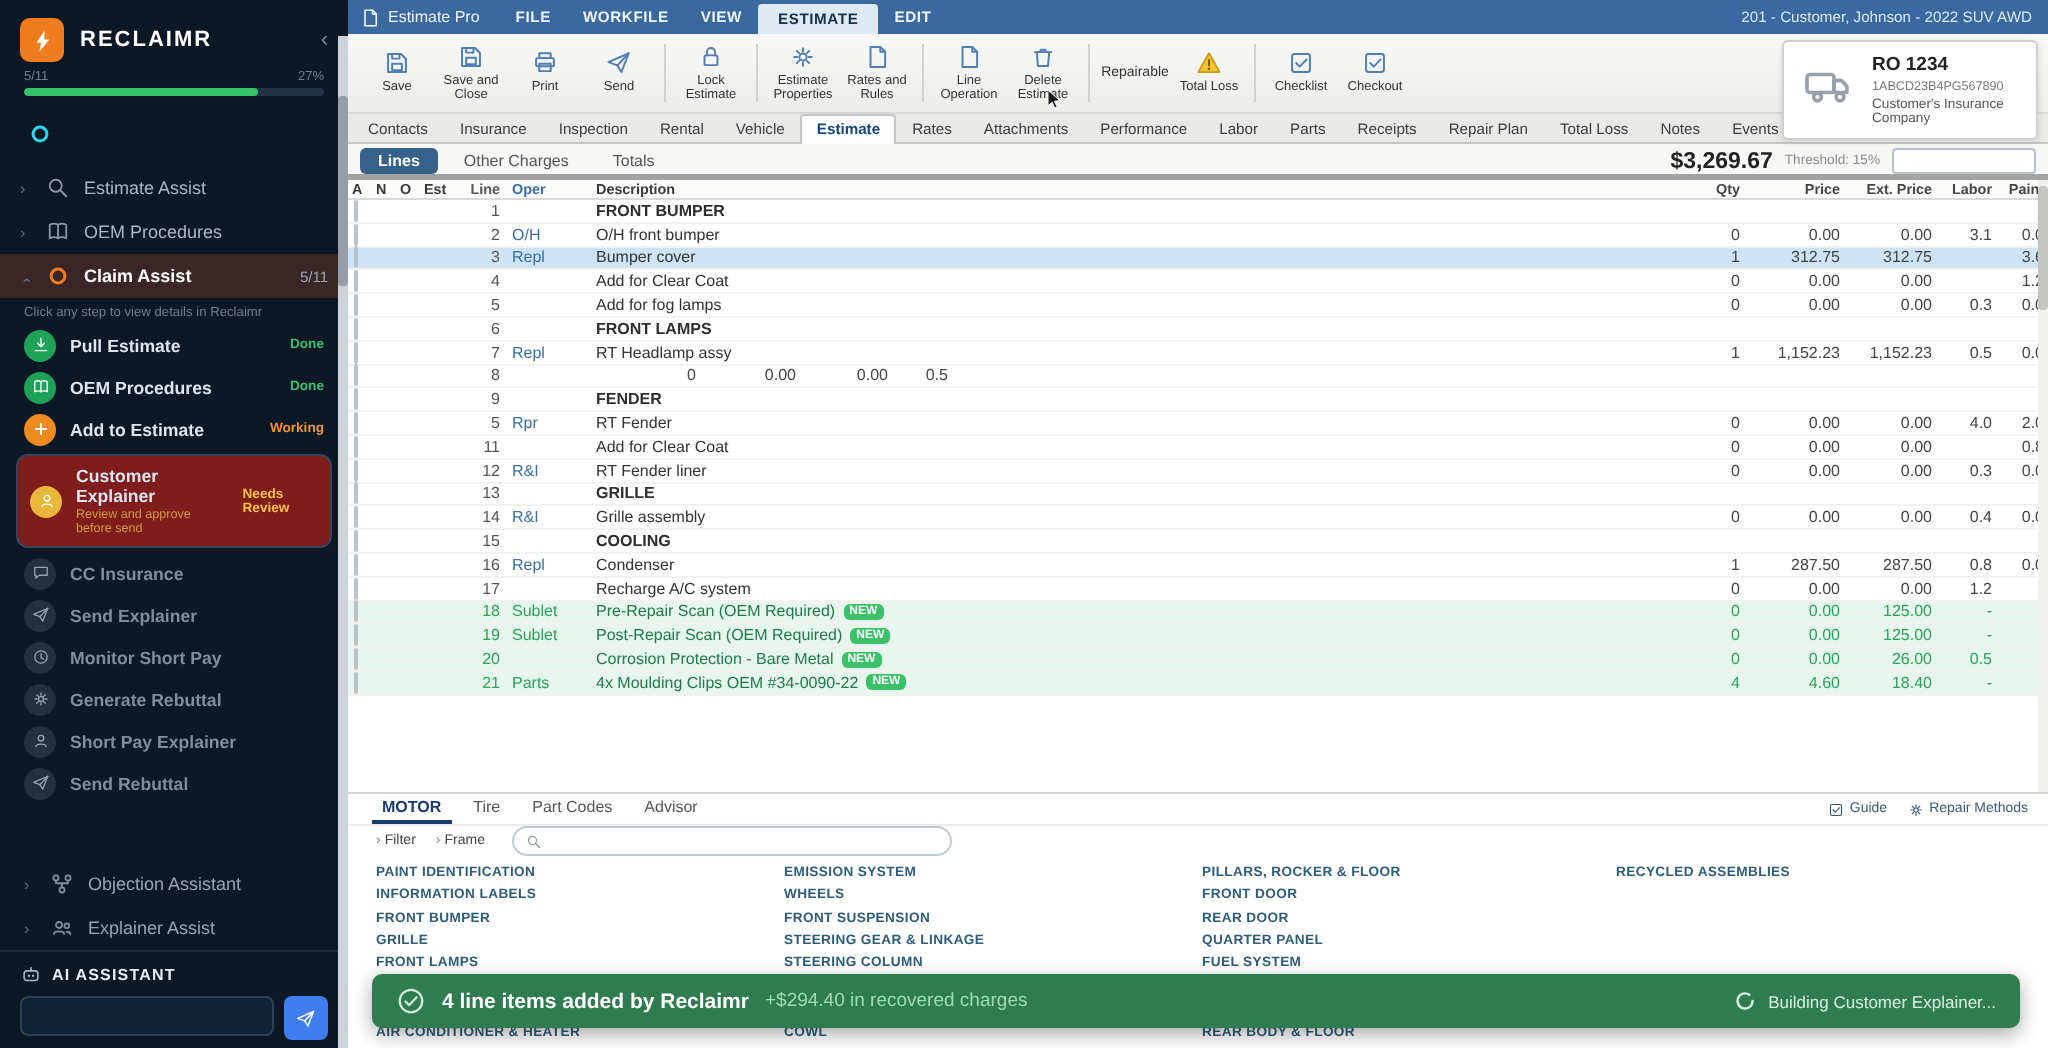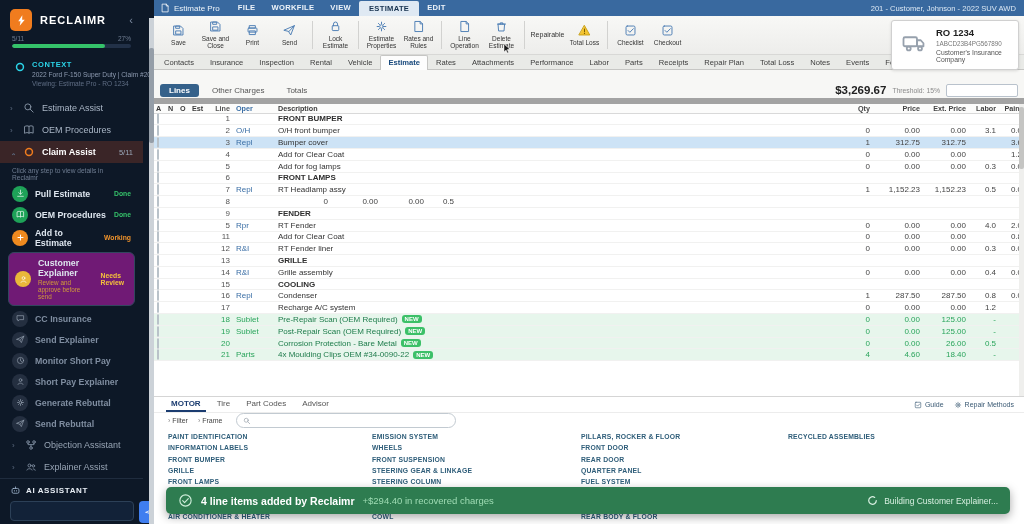--- a/index.html
+++ b/index.html
@@ -1,22 +1,22 @@
 <!DOCTYPE html>
 <html><head>
 <meta charset="utf-8">
 <style>
   *{box-sizing:border-box}
   body{margin:0;width:1024px;height:524px;overflow:hidden;background:#fff;
        font-family:"Liberation Sans","DejaVu Sans",sans-serif;color:#333}
   .app{position:relative;width:1024px;height:524px;display:flex}
 
   
-  .sidebar{position:relative;width:154px;flex-shrink:0;background:#0d1827;color:#c6d1de;
-           display:flex;flex-direction:column;padding-right:11px}
+  .sidebar{position:relative;width:174px;flex-shrink:0;background:#0d1827;color:#c6d1de;
+           display:flex;flex-direction:column;padding-right:0}
   .side-scrollbar{position:absolute;right:0;top:18px;bottom:0;width:5px;background:#ccd2d8}
   .side-scrollbar .thumb{position:absolute;top:30px;height:95px;width:5px;background:#959ea8;border-radius:2px}
   .side-head{display:flex;align-items:center;gap:8px;padding:9px 10px 4px 10px}
   .logo{width:22px;height:22px;border-radius:5px;background:#f07c1e;display:flex;align-items:center;justify-content:center;color:#fff}
   .logo .ic{width:13px;height:13px}
   .side-title{font-size:11px;font-weight:bold;color:#fff;letter-spacing:1px;flex:1}
   .collapse{color:#7e8ca2;font-size:11px}
   .progress-wrap{padding:0 12px 6px 12px}
   .progress-labels{display:flex;justify-content:space-between;font-size:6.5px;color:#6f7d92;margin-bottom:2px}
   .progress-track{height:4px;border-radius:2px;background:#223148;overflow:hidden}
@@ -36,21 +36,21 @@
   .steps{padding:0 8px}
   .step{display:flex;align-items:center;gap:7px;padding:2.5px 4px;min-height:21px}
   .step .dot{width:16px;height:16px;border-radius:50%;display:flex;align-items:center;justify-content:center;flex-shrink:0}
   .step .dot .ic{width:9px;height:9px}
   .step .lbl{font-size:8.8px;color:#dde5ee;font-weight:bold}
   .step .st{margin-left:auto;font-size:6.8px;font-weight:bold}
   .step.done .dot{background:#1ea258;color:#fff}
   .step.done .st{color:#35c26a}
   .step.working .dot{background:#ef8a1f;color:#fff}
   .step.working .st{color:#f0932b}
-  .step.review{background:#701a75;border:1px solid #33465f;border-radius:6px;padding:5px 6px;margin:2px 0}
+  .step.review{background:#7f1d1d;border:1px solid #33465f;border-radius:6px;padding:5px 6px;margin:2px 0}
   .step.review .dot{background:#e9b83a;color:#fff}
   .step.review .st{color:#f5c33b}
   .step.pending .dot{background:#242f40;color:#96a2b2}
   .step.pending .lbl{color:#7f8da0;font-weight:bold}
   .step .sub{font-size:6.3px;color:#d29b3a;margin-top:1px}
   .side-footer{margin-top:auto}
   .foot-row{display:flex;align-items:center;gap:7px;padding:5px 12px;font-size:9px;color:#97a4b4}
   .foot-row .chev{color:#5d6b80;font-size:8px;width:6px}
   .foot-row .ic{width:12px;height:12px;color:#7f8da0}
   .ai{border-top:1px solid #1f2c3e;padding:6px 10px 4px 10px}
@@ -82,21 +82,21 @@
   .ro-card{position:absolute;top:20px;right:5px;width:128px;background:#fff;border:1px solid #d0d0d0;border-radius:3px;
            box-shadow:0 1px 3px rgba(0,0,0,.12);display:flex;gap:7px;padding:6px 7px;z-index:6}
   .ro-card .truck{width:30px;height:24px;color:#97a1ad;flex-shrink:0;margin-top:2px}
   .ro-title{font-size:9.5px;font-weight:bold;color:#222}
   .ro-vin{font-size:6.3px;color:#777;margin-top:2px}
   .ro-co{font-size:6.8px;color:#555;margin-top:2px}
 
   .tabs{height:15px;background:#e9eae7;border-bottom:1px solid #c6c6c4;display:flex;align-items:flex-end;padding-left:2px}
   .tab{font-size:7.6px;color:#3c3c3c;padding:2px 7px 2px 7px;border:1px solid transparent;border-bottom:none;white-space:nowrap}
   .tab.active{background:#fdfdfd;color:#17487c;font-weight:bold;border-color:#c6c6c4;border-radius:2px 2px 0 0;margin-bottom:-1px;padding-bottom:3px}
-  .subrow{height:18px;background:#f7f7f5;border-bottom:6px solid #a3a3a3;display:flex;align-items:flex-start;padding:14px 6px}
+  .subrow{height:18px;background:#f7f7f5;border-bottom:3px solid #a3a3a3;display:flex;align-items:flex-end;padding:0 6px}
   .subtab{font-size:8px;color:#555;padding:2px 9px;border-radius:3px;margin-right:4px}
   .subtab.active{background:#35618a;color:#fff;font-weight:bold}
   .totals{margin-left:auto;display:flex;align-items:center;gap:6px}
   .amount{font-size:11.5px;font-weight:bold;color:#222}
   .thresh{font-size:6.8px;color:#8a8a8a}
   .thresh-input{width:72px;height:13px;border:1px solid #b9c2cc;border-radius:2px;background:#fff;font-size:8px;padding:0 3px;outline:none}
 
   
   .grid{position:relative;height:306px;background:#fff;overflow:hidden}
   .trow{display:flex;align-items:center;height:11.8px;border-bottom:1px solid #f1f1f0;font-size:8px;padding:0 2px}
@@ -174,25 +174,20 @@
       <div class="progress-track">
           <div class="progress-fill" id="prog-fill" style="width: 78%;"></div>
         </div>
     </div>
     <div class="context">
       <span class="ic ctx-icon">
           <svg viewBox="0 0 16 16" fill="none" stroke="currentColor" stroke-width="1.2" stroke-linecap="round" stroke-linejoin="round" xmlns="http://www.w3.org/2000/svg">
             <circle cx="8" cy="8" r="4.6" stroke-width="2"></circle>
           </svg>
         </span>
-      <div>
-        <div class="ctx-title">CONTEXT</div>
-        <div class="ctx-line1">2022 Ford F-150 Super Duty | Claim #2014-JD-0883</div>
-        <div class="ctx-line2">Viewing: Estimate Pro - RO 1234</div>
-      </div>
     </div>
     <div id="nav-sections">
         <div class="nav-row">
           <span class="chev">›</span>
           <span class="ic">
             <svg viewBox="0 0 16 16" fill="none" stroke="currentColor" stroke-width="1.2" stroke-linecap="round" stroke-linejoin="round" xmlns="http://www.w3.org/2000/svg">
               <circle cx="6.5" cy="6.5" r="4"></circle>
               <path d="M9.5 9.5 13.5 13.5"></path>
             </svg>
           </span>
@@ -312,40 +307,40 @@
             </span>
           </span>
           <span>
             <div class="lbl">Monitor Short Pay</div>
           </span>
         </div>
         <div class="step pending">
           <span class="dot">
             <span class="ic">
               <svg viewBox="0 0 16 16" fill="none" stroke="currentColor" stroke-width="1.2" stroke-linecap="round" stroke-linejoin="round" xmlns="http://www.w3.org/2000/svg">
+                <circle cx="8" cy="8" r="2.2"></circle>
+                <path d="M8 2.6v2M8 11.4v2M2.6 8h2M11.4 8h2M4.2 4.2l1.4 1.4M10.4 10.4l1.4 1.4M11.8 4.2l-1.4 1.4M5.6 10.4l-1.4 1.4"></path>
+              </svg>
+            </span>
+          </span>
+          <span>
+            <div class="lbl">Generate Rebuttal</div>
+          </span>
+        </div>
+        <div class="step pending">
+          <span class="dot">
+            <span class="ic">
+              <svg viewBox="0 0 16 16" fill="none" stroke="currentColor" stroke-width="1.2" stroke-linecap="round" stroke-linejoin="round" xmlns="http://www.w3.org/2000/svg">
                 <circle cx="8" cy="5.5" r="2.5"></circle>
                 <path d="M3.5 13c.5-3 8.5-3 9 0"></path>
               </svg>
             </span>
           </span>
           <span>
             <div class="lbl">Short Pay Explainer</div>
-          </span>
-        </div>
-        <div class="step pending">
-          <span class="dot">
-            <span class="ic">
-              <svg viewBox="0 0 16 16" fill="none" stroke="currentColor" stroke-width="1.2" stroke-linecap="round" stroke-linejoin="round" xmlns="http://www.w3.org/2000/svg">
-                <circle cx="8" cy="8" r="2.2"></circle>
-                <path d="M8 2.6v2M8 11.4v2M2.6 8h2M11.4 8h2M4.2 4.2l1.4 1.4M10.4 10.4l1.4 1.4M11.8 4.2l-1.4 1.4M5.6 10.4l-1.4 1.4"></path>
-              </svg>
-            </span>
-          </span>
-          <span>
-            <div class="lbl">Generate Rebuttal</div>
           </span>
         </div>
         <div class="step pending">
           <span class="dot">
             <span class="ic">
               <svg viewBox="0 0 16 16" fill="none" stroke="currentColor" stroke-width="1.2" stroke-linecap="round" stroke-linejoin="round" xmlns="http://www.w3.org/2000/svg">
                 <path d="M1.5 7.5 14 2 9.5 13.5 7 9.5z"></path>
                 <path d="M7 9.5 14 2"></path>
               </svg>
             </span>

